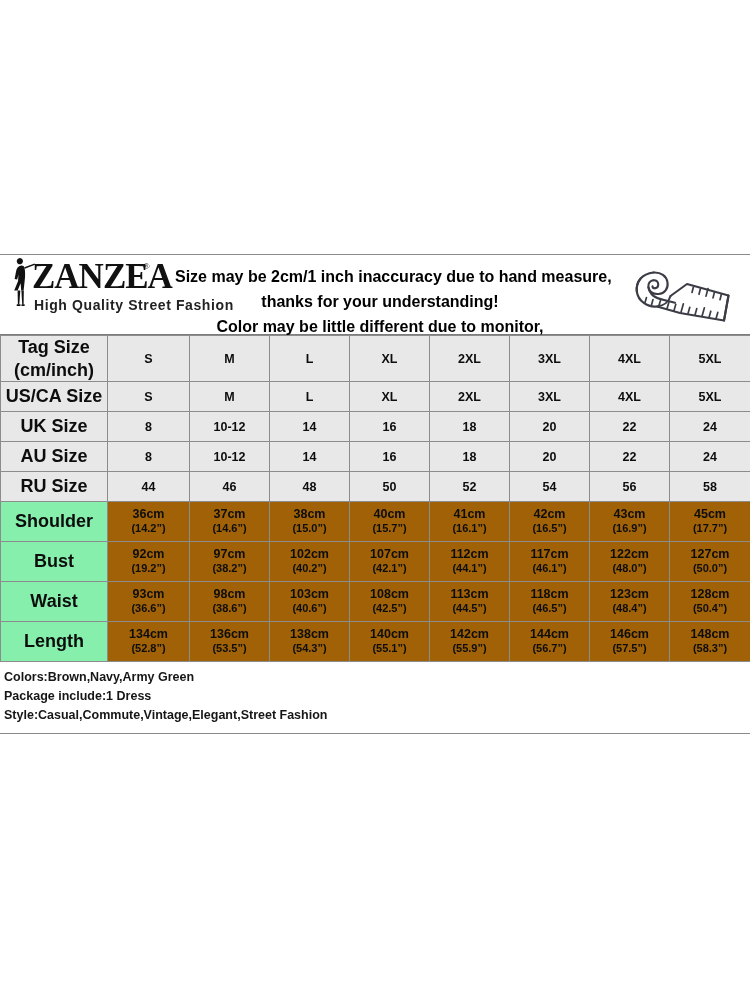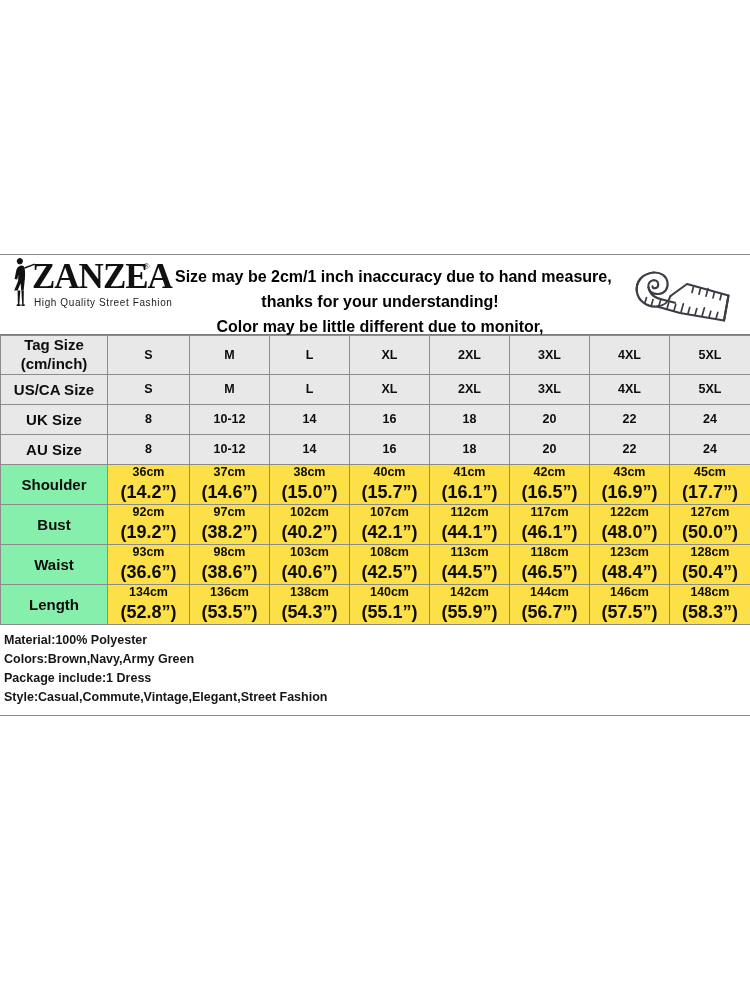--- a/index.html
+++ b/index.html
@@ -57,22 +57,22 @@
     left: 137px;
     top: 6px;
     font-size: 9px;
     color: #111;
     font-family: "Liberation Serif", serif;
   }
   .brand-tagline {
     position: absolute;
     left: 28px;
     top: 42px;
-    font-size: 10px;
-    font-weight: normal;
+    font-size: 14px;
+    font-weight: bold;
     color: #222;
     letter-spacing: 0.6px;
     white-space: nowrap;
     font-family: "Liberation Sans", sans-serif;
   }
   .brand-figure {
     position: absolute;
     left: 2px;
     top: 2px;
   }
@@ -106,30 +106,30 @@
     border: 1px solid #8c8c8c;
     text-align: center;
     vertical-align: middle;
     color: #0d0d0d;
     font-size: 12.5px;
     font-weight: bold;
     padding: 0;
   }
   table.size-table td.rowlabel {
     background: #e8e8e8;
-    font-size: 15px;
+    font-size: 18px;
   }
   tr.code-row td { background: #e8e8e8; height: 29px; }
   tr.code-row td.rowlabel { background: #e8e8e8; }
   tr.tagsize-row td { height: 34px; }
-  tr.meas-row td { background: #fde047; height: 39px; }
+  tr.meas-row td { background: #a16207; height: 39px; }
   tr.meas-row td.rowlabel { background: #86efac; }
 
   .cm-val { display: block; line-height: 1.25; font-weight: bold; font-size: 12.5px; }
-  .in-val { display: block; line-height: 1.25; font-weight: bold; font-size: 18px; }
+  .in-val { display: block; line-height: 1.25; font-weight: bold; font-size: 11px; }
   .tag-label-main { display: block; line-height: 1.25; }
   .tag-label-sub { display: block; line-height: 1.25; }
 
   
   .footer-info {
     padding: 6px 0 8px 4px;
     font-size: 12.5px;
     font-weight: bold;
     color: #161616;
     line-height: 1.52;
@@ -258,20 +258,31 @@
         <td>8</td>
         <td>10-12</td>
         <td>14</td>
         <td>16</td>
         <td>18</td>
         <td>20</td>
         <td>22</td>
         <td>24</td>
       </tr>
 
+      <tr class="code-row">
+        <td class="rowlabel">RU Size</td>
+        <td>44</td>
+        <td>46</td>
+        <td>48</td>
+        <td>50</td>
+        <td>52</td>
+        <td>54</td>
+        <td>56</td>
+        <td>58</td>
+      </tr>
 
       <tr class="meas-row">
         <td class="rowlabel">Shoulder</td>
         <td>
           <span class="cm-val">36cm</span>
           <span class="in-val">(14.2”)</span>
         </td>
         <td>
           <span class="cm-val">37cm</span>
           <span class="in-val">(14.6”)</span>
@@ -407,19 +418,18 @@
         <td>
           <span class="cm-val">148cm</span>
           <span class="in-val">(58.3”)</span>
         </td>
       </tr>
 
     </tbody>
   </table>
 
   <div class="footer-info">
-    <div>Material:100% Polyester</div>
     <div>Colors:Brown,Navy,Army Green</div>
     <div>Package include:1 Dress</div>
     <div>Style:Casual,Commute,Vintage,Elegant,Street Fashion</div>
   </div>
 
 </div>
 
 </body></html>

